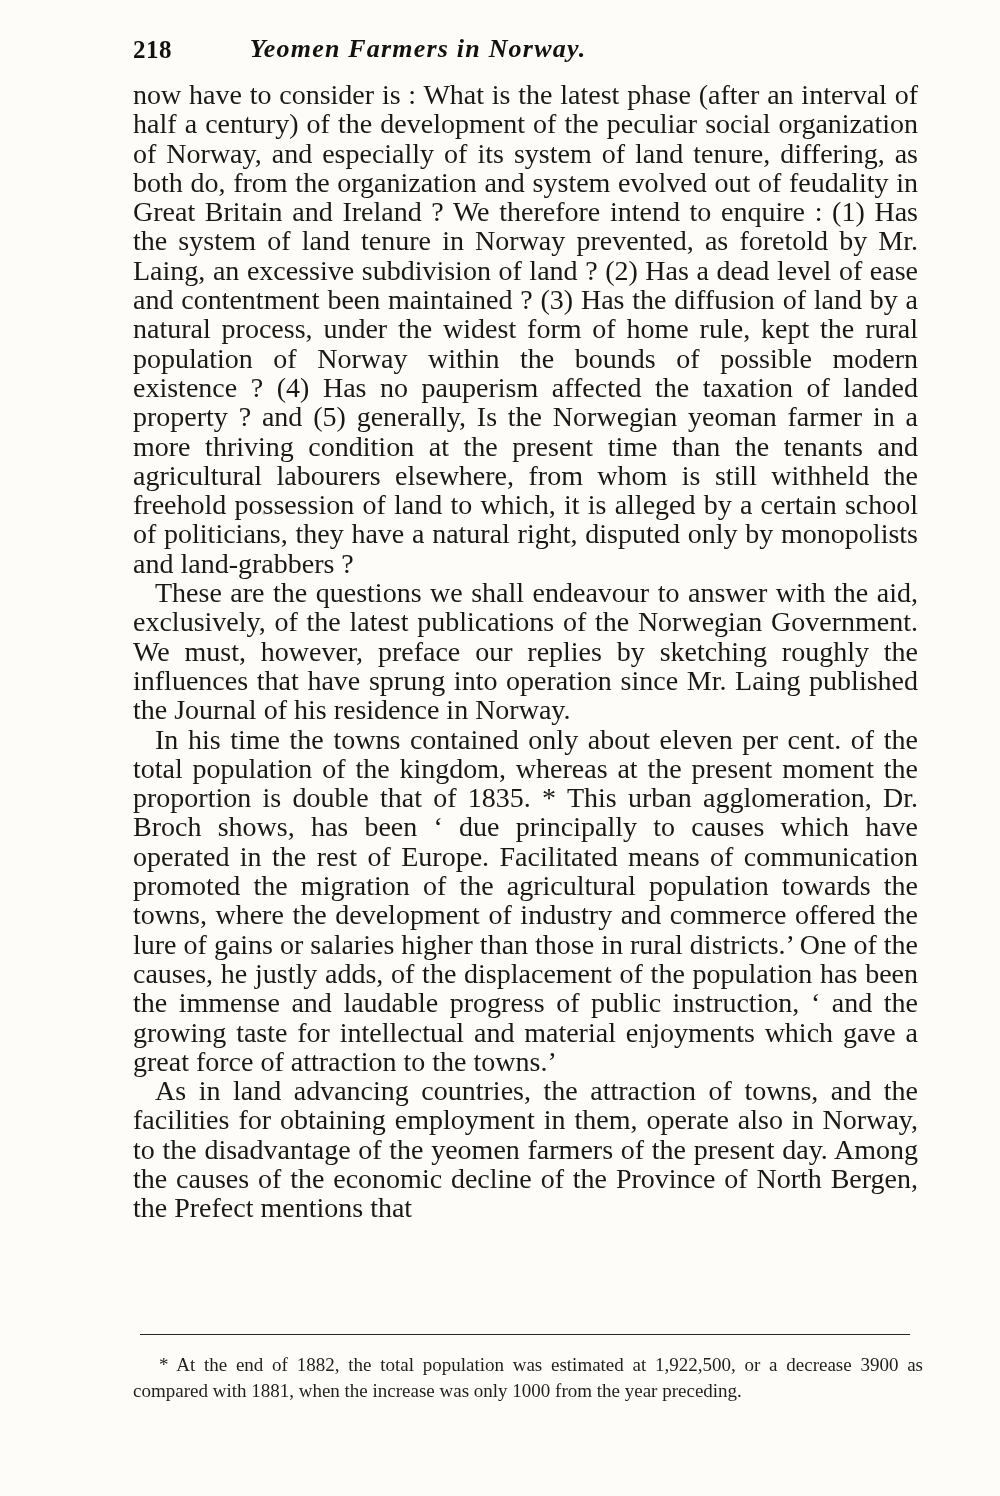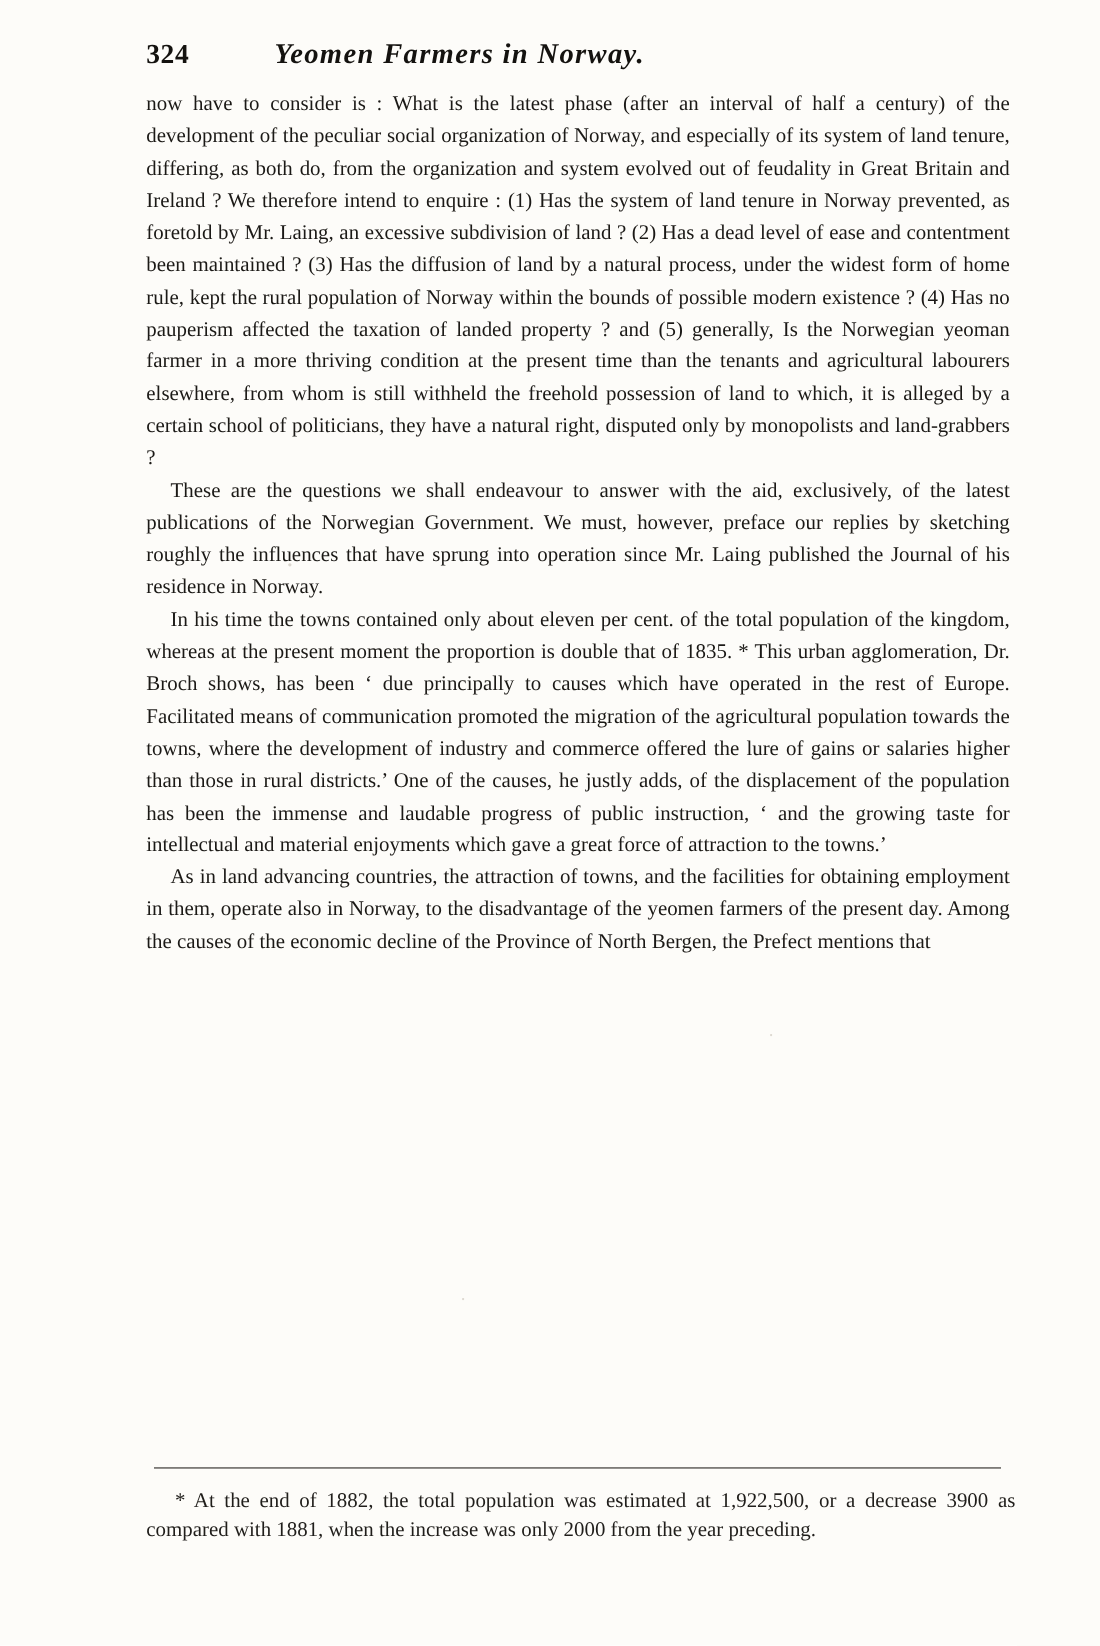--- a/index.html
+++ b/index.html
@@ -52,21 +52,21 @@
     letter-spacing: 1.2px;
     color: #14120f;
     padding-left: 40px;
     box-sizing: border-box;
   }
   .body-text {
     position: absolute;
     left: 133px;
     top: 80px;
     width: 785px;
-    font-size: 19px;
+    font-size: 28px;
     line-height: 29.3px;
     text-align: justify;
     color: #1b1916;
   }
   .body-text p {
     margin: 0;
     text-align: justify;
     text-justify: inter-word;
   }
   .body-text p.indent {
@@ -102,34 +102,34 @@
     border-radius: 50%;
     opacity: 0.5;
   }
 </style>
 </head>
 <body>
 
 <div class="page">
 
   <div class="header">
-    <div class="folio">324</div>
+    <div class="folio">218</div>
     <div class="running-title">Yeomen Farmers in Norway.</div>
   </div>
 
   <div class="body-text">
     <p>now have to consider is :   What is the latest phase (after an interval of half a century) of the development of the peculiar social organization of Norway, and especially of its system of land tenure, differing, as both do, from the organization and system evolved out of feudality in Great Britain and Ireland ? We therefore intend to enquire :  (1)  Has the system of land tenure in Norway prevented, as foretold by Mr. Laing, an excessive subdivision of land ? (2) Has a dead level of ease and contentment been maintained ? (3) Has the diffusion of land by a natural process, under the widest form of home rule, kept the rural population of Norway within the bounds of possible modern existence ? (4) Has no pauperism affected the taxation of landed property ? and (5) generally, Is the Norwegian yeoman farmer in a more thriving condition at the present time than the tenants and agricultural labourers elsewhere, from whom is still withheld the freehold possession of land to which, it is alleged by a certain school of politicians, they have a natural right, disputed only by monopolists and land-grabbers ?</p>
     <p class="indent">These are the questions we shall endeavour to answer with the aid, exclusively, of the latest publications of the Norwegian Government.  We must, however, preface our replies by sketching roughly the influences that have sprung into operation since Mr. Laing published the Journal of his residence in Norway.</p>
     <p class="indent">In his time the towns contained only about eleven per cent. of the total population of the kingdom, whereas at the present moment the proportion is double that of 1835. *  This urban agglomeration, Dr. Broch shows, has been ‘ due principally to causes which have operated in the rest of Europe.  Facilitated means of communication promoted the migration of the agricultural population towards the towns, where the development of industry and commerce offered the lure of gains or salaries higher than those in rural districts.’  One of the causes, he justly adds, of the displacement of the population has been the immense and laudable progress of public instruction, ‘ and the growing taste for intellectual and material enjoyments which gave a great force of attraction to the towns.’</p>
     <p class="indent">As in land advancing countries, the attraction of towns, and the facilities for obtaining employment in them, operate also in Norway, to the disadvantage of the yeomen farmers of the present day.  Among the causes of the economic decline of the Province of North Bergen, the Prefect mentions that</p>
   </div>
 
   <div class="rule"></div>
 
   <div class="footnote">
-    <p>* At the end of 1882, the total population was estimated at 1,922,500, or a decrease 3900 as compared with 1881, when the increase was only 2000 from the year preceding.</p>
+    <p>* At the end of 1882, the total population was estimated at 1,922,500, or a decrease 3900 as compared with 1881, when the increase was only 1000 from the year preceding.</p>
   </div>
 
   <div class="speck" style="left:262px; top:512px; width:3px; height:3px;"></div>
   <div class="speck" style="left:700px; top:940px; width:2px; height:2px;"></div>
   <div class="speck" style="left:420px; top:1180px; width:2px; height:2px;"></div>
 
 </div>
 
 </body></html>

